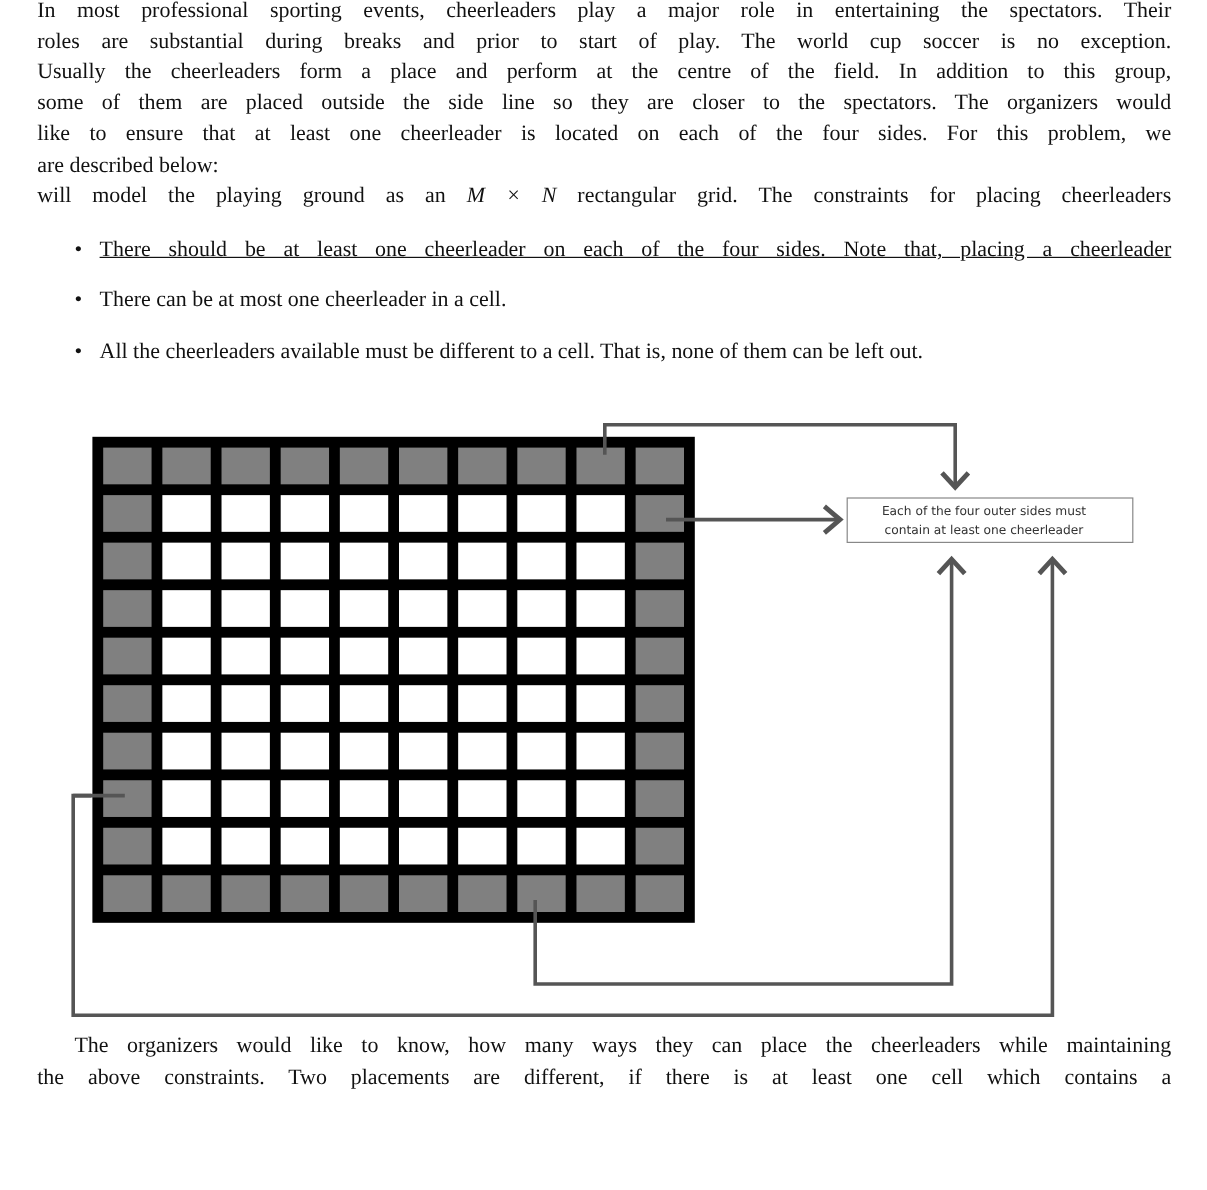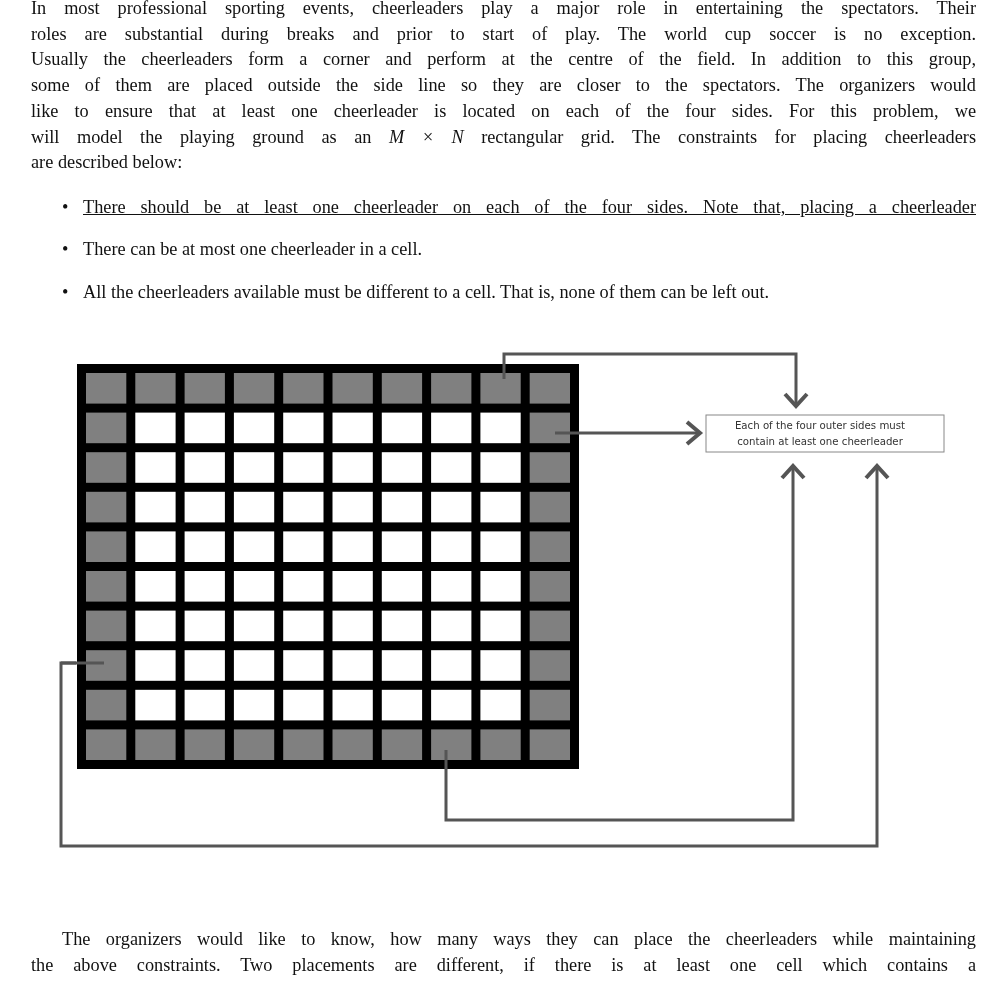--- a/index.html
+++ b/index.html
@@ -9,37 +9,37 @@
           text-align: justify; font-family: "Liberation Serif", serif; }
   .para .ln { display: block; text-align: justify; text-align-last: justify; white-space: nowrap; }
   .para .ln.last { text-align-last: left; }
   .p1 { top: -4px; }
   .bullets { position: absolute; left: 62px; width: 914px; top: 195px; margin: 0; padding: 0; list-style: none;
              font-family: "Liberation Serif", serif; font-size: 18.3px; line-height: 25.3px; }
   .bullets li { position: relative; padding-left: 21px; margin-bottom: 17px; }
   .bullets li .bul { position: absolute; left: 0; top: 0; }
   .bullets li .ln { display: block; white-space: nowrap; }
   .bullets li .ln.just { text-align: justify; text-align-last: justify; text-decoration: underline; }
-  .p2 { top: 927px; }
+  .p2 { top: 859px; }
   .p2 .indent { padding-left: 31px; }
   #figure { position: absolute; left: 0; top: 340px; }
   .box-label { font-family: "DejaVu Sans", sans-serif; font-size: 10.2px; fill: #333; }
   .math { font-style: italic; }
 </style>
 </head>
 <body>
 
 <div class="para p1">
   <span class="ln">In most professional sporting events, cheerleaders play a major role in entertaining the spectators. Their</span>
   <span class="ln">roles are substantial during breaks and prior to start of play. The world cup soccer is no exception.</span>
-  <span class="ln">Usually the cheerleaders form a corner and perform at the centre of the field. In addition to this group,</span>
+  <span class="ln">Usually the cheerleaders form a place and perform at the centre of the field. In addition to this group,</span>
   <span class="ln">some of them are placed outside the side line so they are closer to the spectators. The organizers would</span>
   <span class="ln">like to ensure that at least one cheerleader is located on each of the four sides. For this problem, we</span>
+  <span class="ln last">are described below:</span>
   <span class="ln"><span>will model the playing ground as an </span><span class="math">M × N</span><span> rectangular grid. The constraints for placing cheerleaders</span></span>
-  <span class="ln last">are described below:</span>
 </div>
 
 <ul class="bullets">
   <li>
     <span class="bul">•</span>
     <span class="ln just">There should be at least one cheerleader on each of the four sides. Note that, placing a cheerleader</span>
   </li>
   <li>
     <span class="bul">•</span>
     <span class="ln">There can be at most one cheerleader in a cell.</span>

